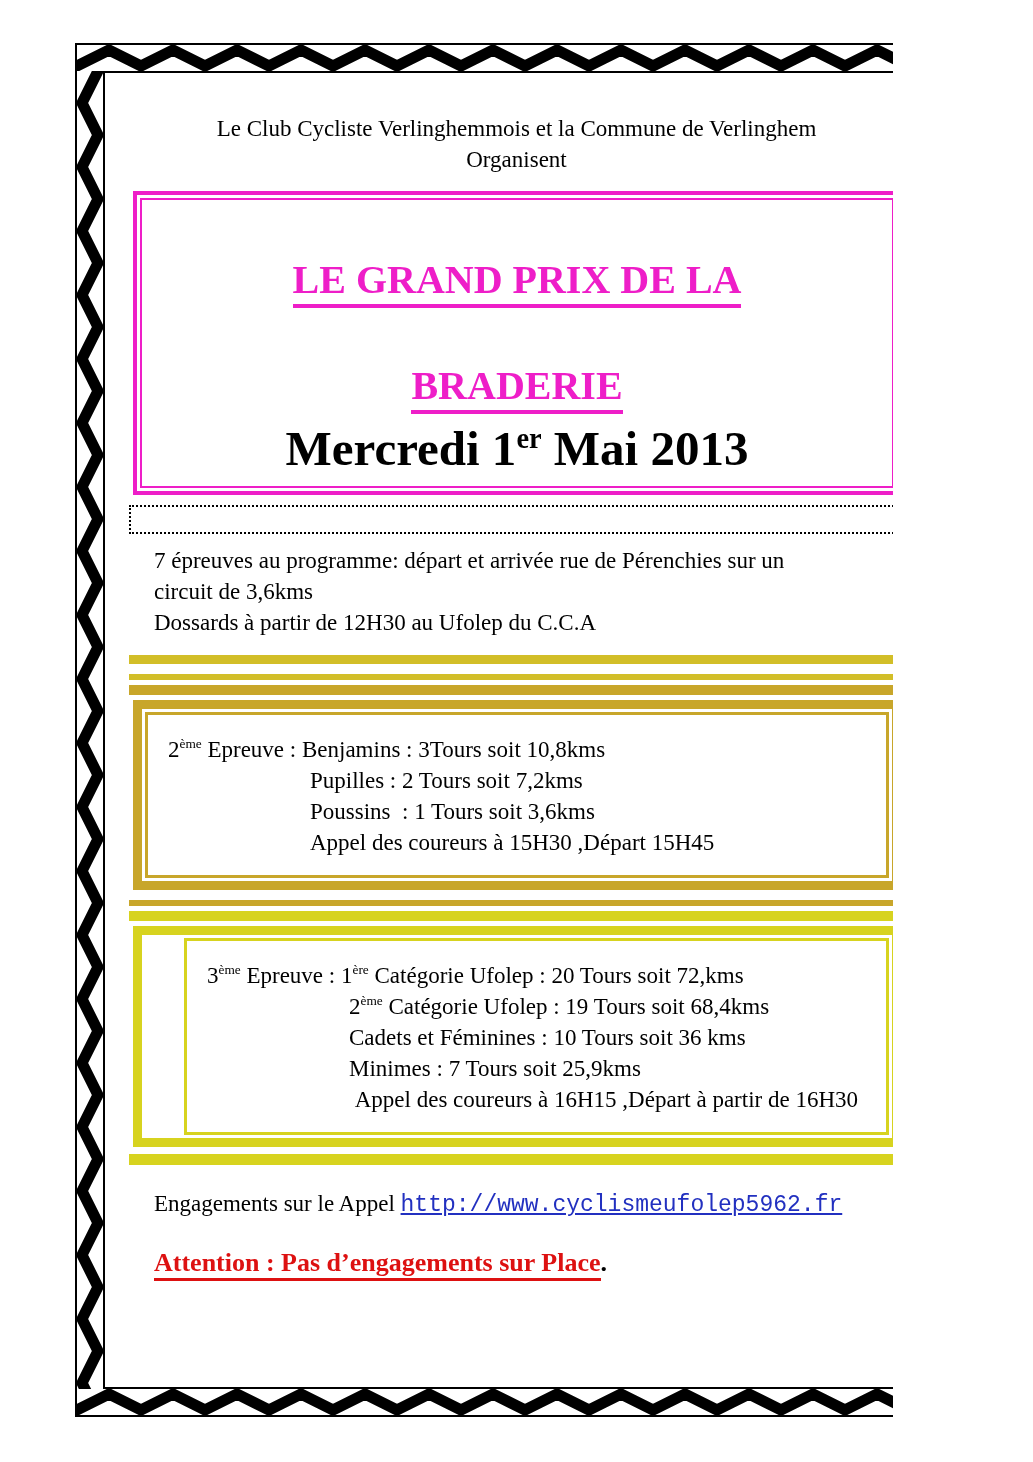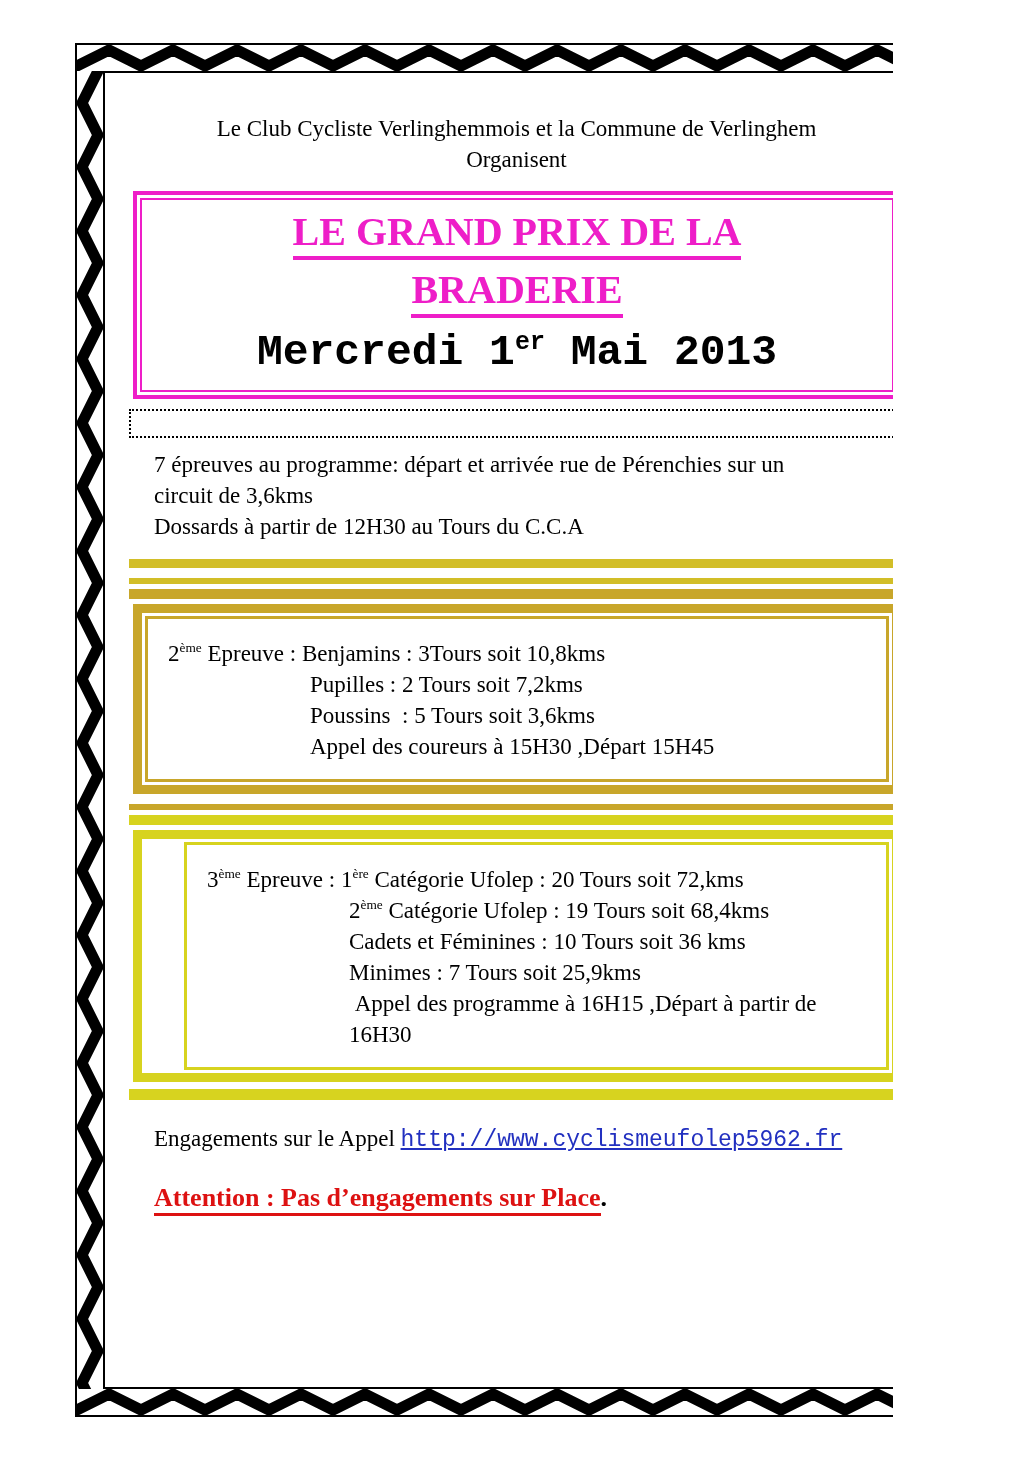--- a/index.html
+++ b/index.html
@@ -20,26 +20,26 @@
   .chev-right  { top:26px; right:0; width:26px; height:1318px; }
   .content {
     position:absolute; inset:26px; border:2px solid #000; background:#fff;
     overflow:hidden;
   }
   
   .header { margin-top:40px; text-align:center; font-size:23px; line-height:31px; }
   
   .title-box { margin:16px 27px 0 28px; border:4px solid var(--magenta); }
   .title-inner { border:2px solid var(--magenta); margin:3px; padding:10px 0 10px; text-align:center; }
-  .title-row { line-height:56px; }
+  .title-row { line-height:56px;margin-top:48px; }
   .title-line {
     display:inline-block; color:var(--magenta); font-weight:bold; font-size:40px;
     border-bottom:4px solid var(--magenta); padding-bottom:2px; line-height:44px;
   }
-  .date-line { font-weight:bold; font-size:43px; line-height:54px;font-family:Liberation Mono, monospace; }
+  .date-line { font-weight:bold; font-size:49px; line-height:54px; }
   sup { font-size:58%; line-height:0; vertical-align:super; }
   
   .dotted-box { margin:10px 31px 0 24px; height:25px; border:2px dotted #000; }
   
   .intro { margin:11px 27px 0 28px; padding-left:21px; font-size:23px; line-height:31px; }
   
   .bar { margin-left:24px; margin-right:31px; }
   .bar.gold   { background:var(--gold); }
   .bar.goldlt { background:var(--gold-light); }
   .bar.yellow { background:var(--yellow); }
@@ -92,48 +92,48 @@
           <div class="title-row"><span class="title-line">BRADERIE</span></div>
           <div class="date-line">Mercredi 1<sup>er</sup> Mai 2013</div>
         </div>
       </div>
 
       <div class="dotted-box"></div>
 
       <div class="intro">
         <div>7 épreuves au programme: départ et arrivée rue de Pérenchies sur un</div>
         <div>circuit de 3,6kms</div>
-        <div>Dossards à partir de 12H30 au Tours du C.C.A</div>
+        <div>Dossards à partir de 12H30 au Ufolep du C.C.A</div>
       </div>
 
       <div class="bar goldlt b-top"></div>
 
 
       <div class="bar goldlt s1"></div>
       <div class="bar gold s2"></div>
 
       <section class="ebox">
         <div class="ebox-inner">
           <div class="eline">2<sup>ème</sup> Epreuve : Benjamins : 3Tours soit 10,8kms</div>
           <div class="eline ind">Pupilles : 2 Tours soit 7,2kms</div>
-          <div class="eline ind">Poussins  : 5 Tours soit 3,6kms</div>
+          <div class="eline ind">Poussins  : 1 Tours soit 3,6kms</div>
           <div class="eline ind">Appel des coureurs à 15H30 ,Départ 15H45</div>
         </div>
       </section>
 
       <div class="bar gold s1"></div>
       <div class="bar yellow s2"></div>
 
       <section class="ebox yellow">
         <div class="ebox-inner">
           <div class="eline">3<sup>ème</sup> Epreuve : 1<sup>ère</sup> Catégorie Ufolep : 20 Tours soit 72,kms</div>
           <div class="eline ind">2<sup>ème</sup> Catégorie Ufolep : 19 Tours soit 68,4kms</div>
           <div class="eline ind">Cadets et Féminines : 10 Tours soit 36 kms</div>
           <div class="eline ind">Minimes : 7 Tours soit 25,9kms</div>
-          <div class="eline ind"> Appel des programme à 16H15 ,Départ à partir de 16H30</div>
+          <div class="eline ind"> Appel des coureurs à 16H15 ,Départ à partir de 16H30</div>
         </div>
       </section>
 
       <div class="bar yellow b-bottom"></div>
 
       <div class="footer">
         <div><span>Engagements sur le Appel  </span><a class="site-link">http://www.cyclismeufolep5962.fr</a></div>
       </div>
 
       <div class="attention"><span class="attn-text">Attention : Pas d’engagements sur Place</span><span class="attn-period">.</span></div>

